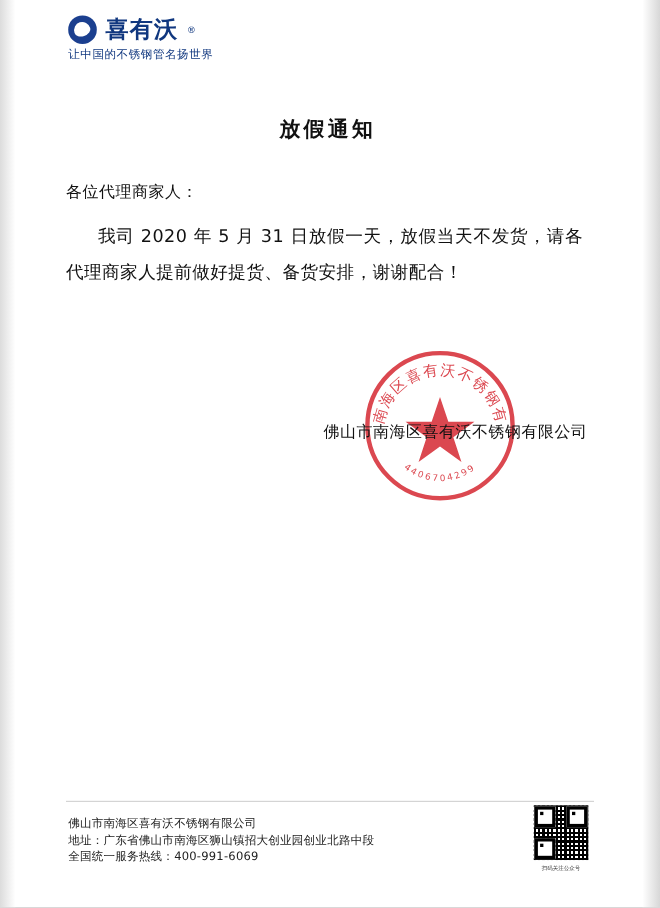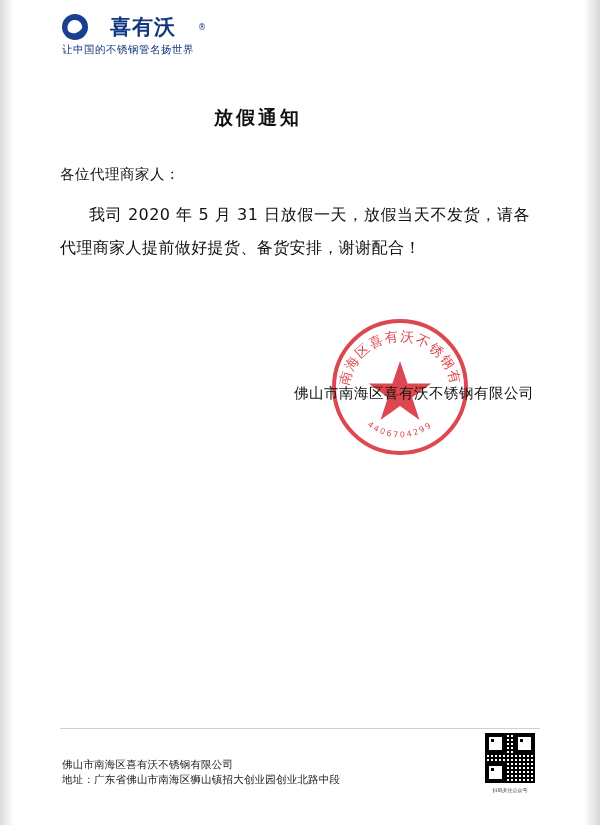--- a/index.html
+++ b/index.html
@@ -43,21 +43,21 @@
   .header {
     position: absolute;
     left: 62px;
     top: 14px;
     width: 220px;
     height: 50px;
   }
   .logo-row {
     display: flex;
     align-items: center;
-    gap: 22px;
+    gap: 8px;
   }
   .logo-mark {
     width: 26px;
     height: 26px;
     border-radius: 50%;
     background: #1b3f8f;
     position: relative;
     flex: 0 0 auto;
   }
   .logo-mark::after {
@@ -96,20 +96,21 @@
   .doc-title {
     position: absolute;
     top: 105px;
     left: 0;
     width: 516px;
     text-align: center;
     font-size: 19px;
     font-weight: bold;
     color: #111;
     letter-spacing: 3px;
+    padding-left: 40px;
   }
 
   
   .salutation {
     position: absolute;
     left: 60px;
     top: 165px;
     font-size: 14.5px;
     color: #111;
     letter-spacing: 0.5px;
@@ -252,20 +253,21 @@
   </div>
 
   <div class="sign-block">
     <div>佛山市南海区喜有沃不锈钢有限公司</div>
   </div>
 
   <div class="footer-rule"></div>
   <div class="footer">
     <div>佛山市南海区喜有沃不锈钢有限公司</div>
     <div>地址：广东省佛山市南海区狮山镇招大创业园创业北路中段</div>
+    <div>全国统一服务热线：400-991-6069</div>
   </div>
 
   <div class="qr-wrap">
     <div class="qr-code">
       <span class="eye tl">
           <i></i>
         </span>
       <span class="eye tr">
           <i></i>
         </span>

